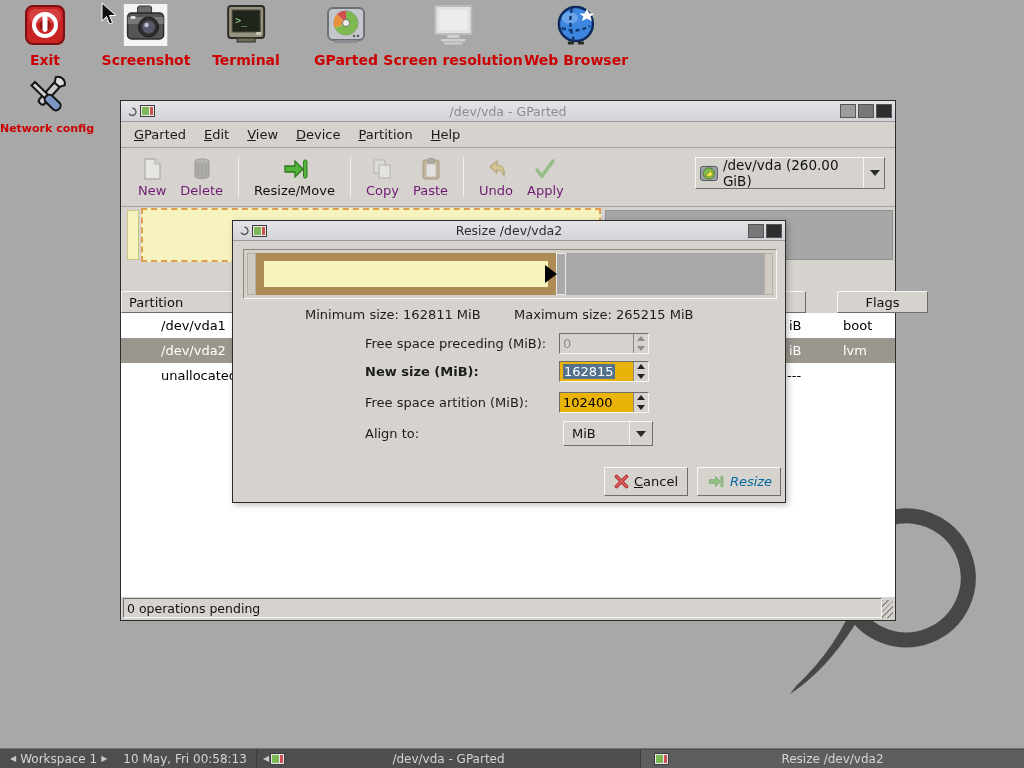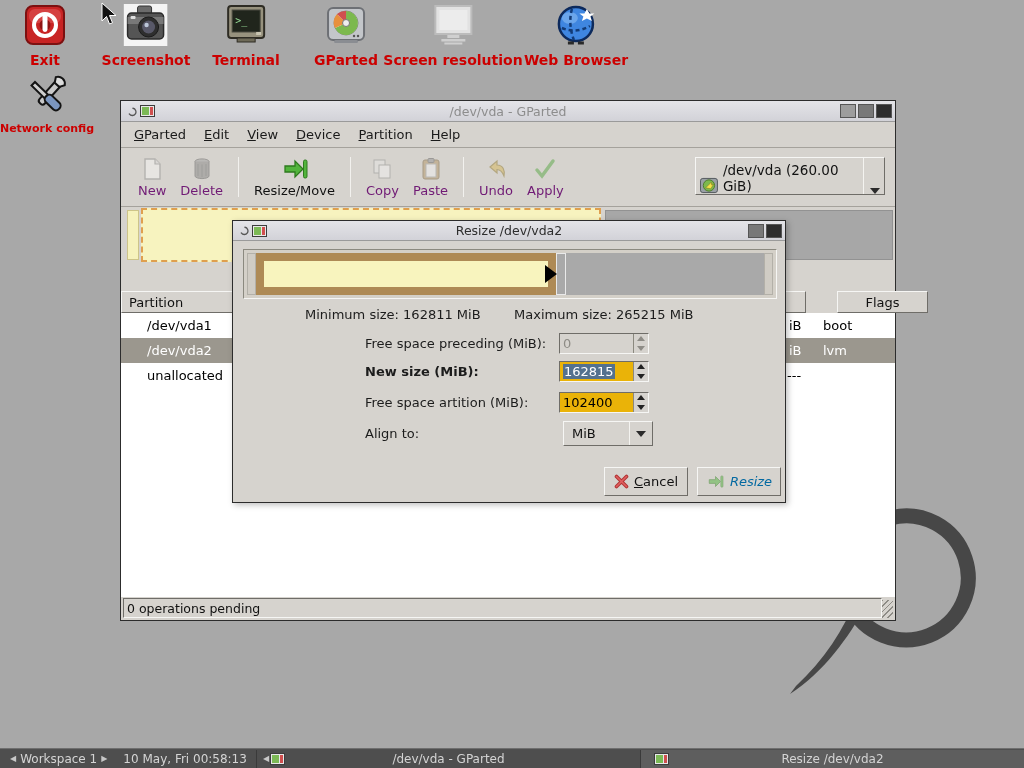--- a/index.html
+++ b/index.html
@@ -29,38 +29,38 @@
 
   .menubar { position:absolute; top:21px; left:0; right:0; height:26px; display:flex; align-items:center; padding-left:4px; border-bottom:1px solid #a5a29c; font-size:13px; color:#1a1a1a; }
   .menu-item { padding:4px 9px; }
 
   .toolbar { position:absolute; top:47px; left:0; right:0; height:59px; display:flex; align-items:center; padding-left:10px; border-bottom:1px solid #a5a29c; }
   .tbtn { display:flex; flex-direction:column; align-items:center; justify-content:center; padding:3px 7px; font-size:13px; color:#111; gap:2px; }
   .tbtn.disabled { color:#701a75; }
   .tbtn.disabled svg { opacity:.45; }
   .tsep { width:1px; height:40px; background:#9a978f; border-right:1px solid #f2f1ee; margin:0 8px; }
 
-  .device-combo { position:absolute; right:10px; top:56px; width:190px; height:38px; display:flex; align-items:flex-end; padding:0 4px; font-size:13.5px; color:#111; }
+  .device-combo { position:absolute; right:10px; top:56px; width:190px; height:32px; display:flex; align-items:center; padding:0 4px; font-size:13.5px; color:#111; }
   .device-combo .dsep { width:1px; align-self:stretch; background:#8f8d87; border-right:1px solid #f4f3f0; margin:0 6px 0 4px; }
   .arrow-down { width:0; height:0; border-left:5px solid transparent; border-right:5px solid transparent; border-top:6px solid #2b2b2b; }
 
   
   .diskband { position:absolute; top:107px; left:0; right:0; height:55px; }
   .part1 { position:absolute; left:6px; top:2px; width:12px; height:50px; background:#f6f2bc; border:1px solid #cdc489; }
   .part2 { position:absolute; left:20px; top:0px; width:460px; height:54px; background:#f7f3bf; border:2px dashed #df9f4e; }
   .part-un { position:absolute; left:484px; top:2px; width:288px; height:50px; background:#a7a7a7; border:1px solid #929292; }
 
   
   .thead { position:absolute; top:190px; left:0; height:22px; font-size:13px; color:#111; }
   .thbtn { position:absolute; top:0; height:22px; background:#d6d3ce; border:1px solid; border-color:#f6f6f4 #6f6d68 #6f6d68 #f6f6f4; display:flex; align-items:center; }
   .tbody { position:absolute; top:212px; left:0; right:0; bottom:23px; background:#ffffff; font-size:13px; }
   .trow { position:absolute; left:0; right:0; height:25px; display:flex; align-items:center; color:#000; }
-  .trow .pname { margin-left:26px;text-align:right; }
+  .trow .pname { margin-left:40px;text-align:right; }
   .trow .suffix { position:absolute; left:668px; }
-  .trow .flagv { position:absolute; left:702px; }
+  .trow .flagv { position:absolute; left:722px; }
   .trow.sel { background:#9b978e; color:#fff; }
 
   .statusbar { position:absolute; left:1px; right:1px; bottom:1px; height:21px; background:#d6d3ce; }
   .statusframe { position:absolute; left:1px; top:0; right:12px; bottom:1px; border:1px solid; border-color:#6f6d68 #f6f6f4 #f6f6f4 #6f6d68; display:flex; align-items:center; padding-left:3px; font-size:12.5px; color:#111; }
   .grip { position:absolute; right:1px; bottom:1px; width:11px; height:18px; background:repeating-linear-gradient(135deg,#8d8b85 0 1px,transparent 1px 4px); }
 
   
   #win-dialog { left:232px; top:220px; width:554px; height:283px; box-shadow:2px 2px 6px rgba(0,0,0,.25); }
   #win-dialog .titlebar { height:20px; }
   #win-dialog .t-title { color:#2e2e2e; }

